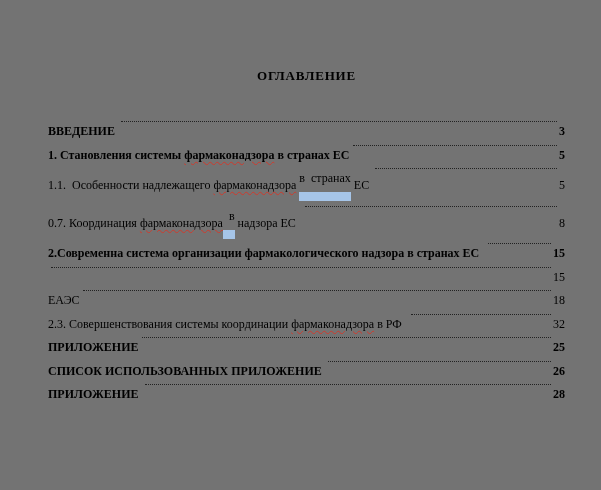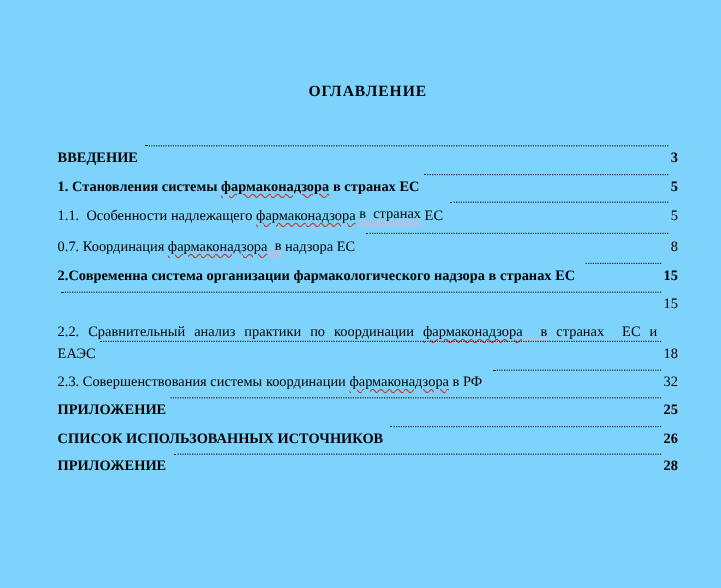--- a/index.html
+++ b/index.html
@@ -11,21 +11,21 @@
     width: 601px;
     height: 490px;
     overflow: hidden;
     font-family: "Liberation Serif", "DejaVu Serif", serif;
     color: #111111;
   }
   .page {
     box-sizing: border-box;
     width: 601px;
     height: 490px;
-    background: #7dd3fc;
+    background: #737373;
     padding: 67px 36px 0 48px;
   }
   .doc-title {
     margin: 0;
     font-size: 13px;
     font-weight: bold;
     text-align: center;
     line-height: 18px;
     letter-spacing: 0.8px;
     color: #000000;
@@ -60,21 +60,21 @@
   .pagenum { text-align: right; }
   .spell {
     text-decoration-line: underline;
     text-decoration-style: wavy;
     text-decoration-color: var(--spell-color, #cc3b2e);
     text-decoration-thickness: 1px;
     text-underline-offset: 2px;
   }
   .grammar {
     background: linear-gradient(to bottom, rgba(0,0,0,0) 72%, var(--grammar-color, #a6c5e8) 72%);
-    padding-bottom: 2px;
+    padding-bottom: 14px;
   }
 </style>
 </head>
 <body>
 
 <div class="page">
   <h1 class="doc-title">ОГЛАВЛЕНИЕ</h1>
   <div class="toc">
       <div class="toc-entry bold">
         <div class="toc-line">
@@ -120,21 +120,20 @@
           <span class="pagenum">15</span>
         </div>
       </div>
       <div class="toc-entry">
         <div class="toc-line">
           <span class="leader"></span>
           <span class="pagenum">15</span>
         </div>
       </div>
       <div class="toc-entry">
-        <div class="toc-line justify"><span>2.2. Сравнительный анализ практики по координации </span><span class="spell">фармаконадзора</span><span class="grammar">  в</span><span> странах  ЕС и</span></div>
         <div class="toc-line">
           <span>ЕАЭС</span>
           <span class="leader"></span>
           <span class="pagenum">18</span>
         </div>
       </div>
       <div class="toc-entry">
         <div class="toc-line">
           <span>2.3. Совершенствования системы координации </span>
           <span class="spell">фармаконадзора</span>
@@ -145,21 +144,21 @@
       </div>
       <div class="toc-entry bold">
         <div class="toc-line">
           <span>ПРИЛОЖЕНИЕ</span>
           <span class="leader"></span>
           <span class="pagenum">25</span>
         </div>
       </div>
       <div class="toc-entry bold">
         <div class="toc-line">
-          <span>СПИСОК ИСПОЛЬЗОВАННЫХ ИСТОЧНИКОВ </span>
+          <span>СПИСОК ИСПОЛЬЗОВАННЫХ ПРИЛОЖЕНИЕ </span>
           <span class="leader"></span>
           <span class="pagenum">26</span>
         </div>
       </div>
       <div class="toc-entry bold">
         <div class="toc-line">
           <span>ПРИЛОЖЕНИЕ </span>
           <span class="leader"></span>
           <span class="pagenum">28</span>
         </div>

